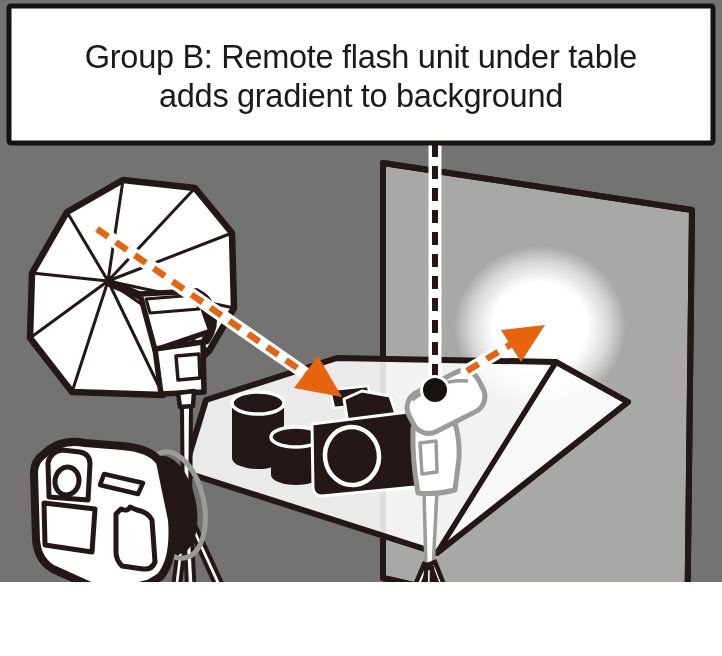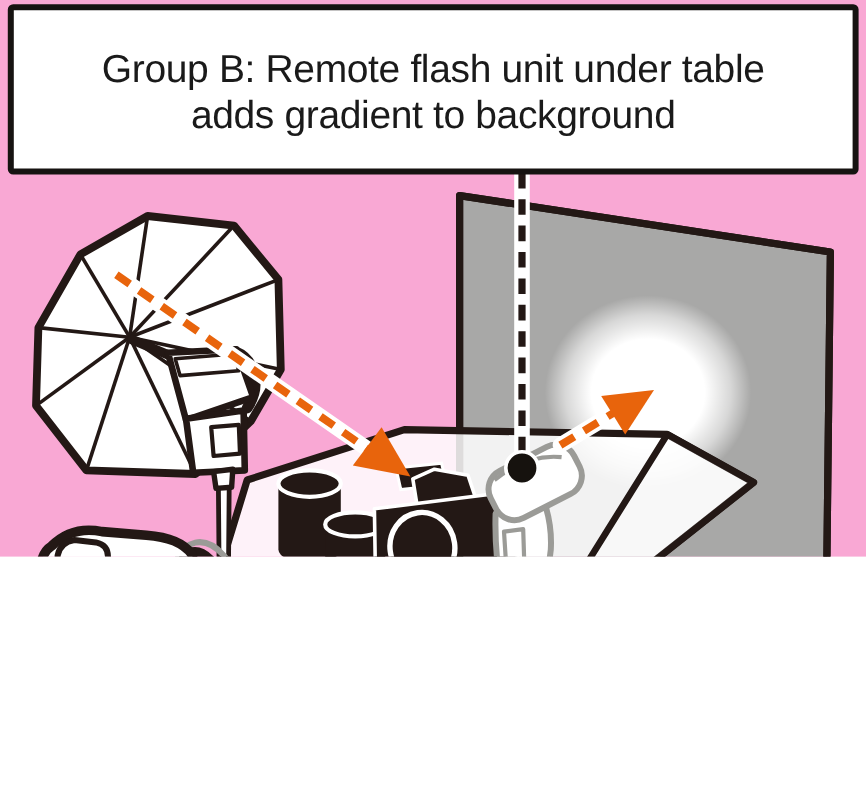--- a/index.html
+++ b/index.html
@@ -1,16 +1,16 @@
 <!DOCTYPE html>
 <html><head>
 <meta charset="utf-8">
 <style>
   html,body{margin:0;padding:0;background:#ffffff;}
-  .stage{position:relative;width:722px;height:464px;background:#f9a8d4;overflow:hidden;
+  .stage{position:relative;width:722px;height:582px;background:#737373;overflow:hidden;
          font-family:"Liberation Sans",sans-serif;}
   svg{display:block;}
   .caption-line{font-family:"Liberation Sans",sans-serif;font-size:32.5px;fill:#1a1a1a;
                 letter-spacing:-0.3px;}
   .ink{stroke:#231815;}
   .ink-fill{fill:#231815;}
 </style>
 </head>
 <body>
 

